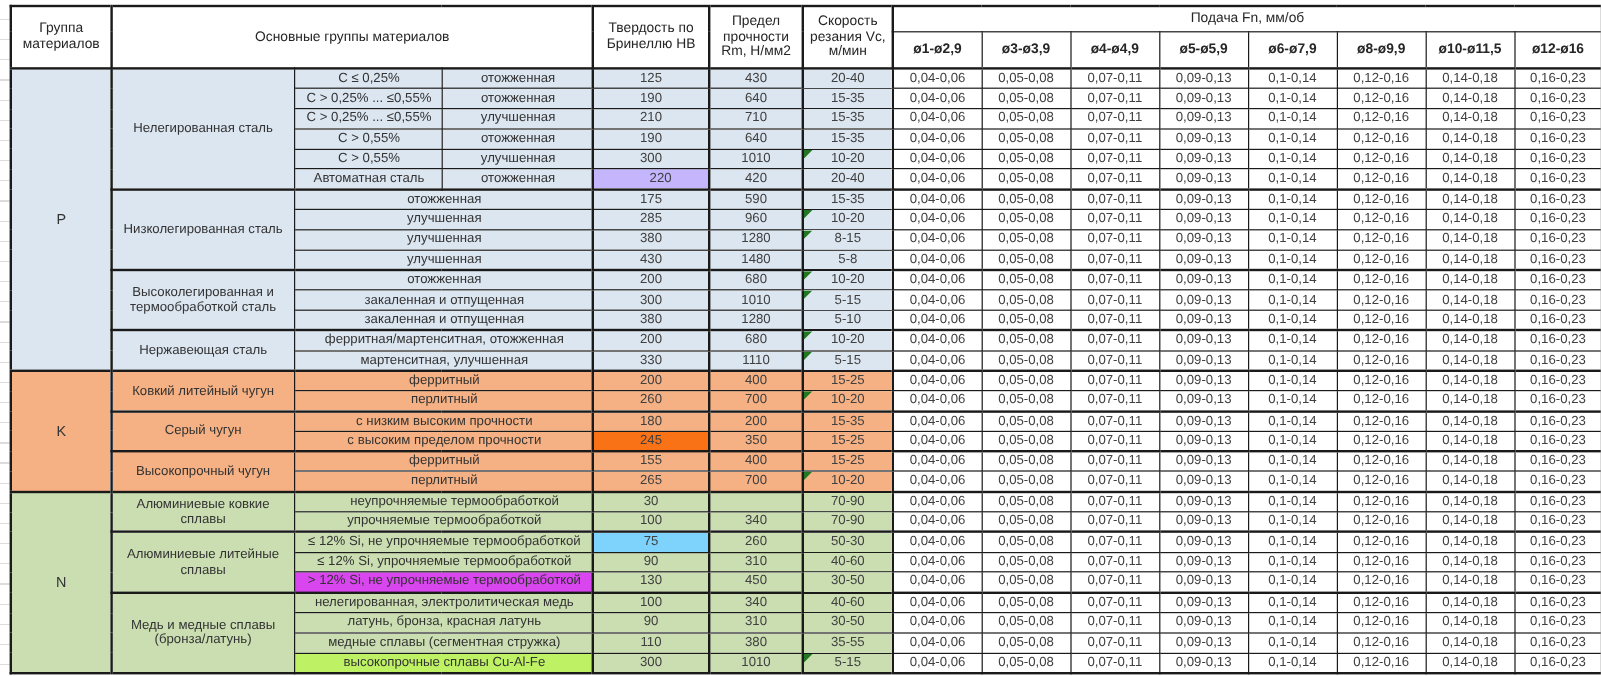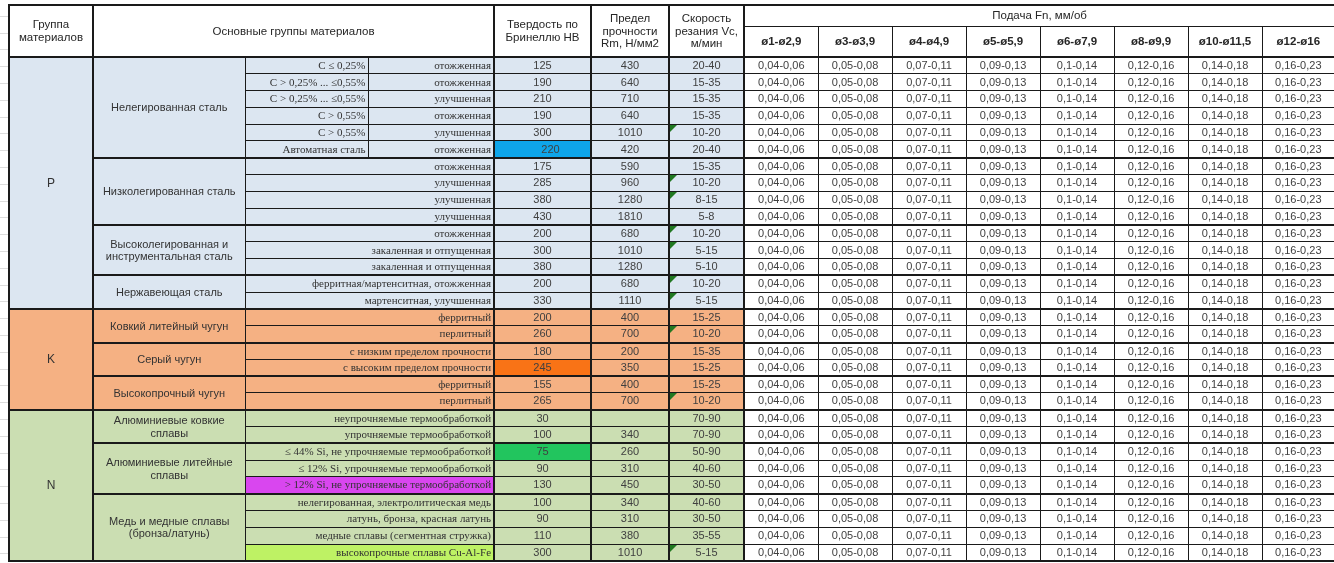--- a/index.html
+++ b/index.html
@@ -19,21 +19,21 @@
     background:#fff;font-weight:normal;color:#262626;
     font-size:11.5px;line-height:1.12;text-align:center;vertical-align:middle;
   }
   th.diam{font-weight:bold;}
   .hrow1{height:21px;}
   .hrow2{height:31px;}
   tbody tr{height:16.8px;}
   td{
     font-size:11px;color:#404040;text-align:center;vertical-align:middle;line-height:1.02;
   }
-  td.qual{text-align:right;padding-left:4px;color:#333333;font-family:Liberation Serif, serif;}
+  td.qual{text-align:center;padding-left:4px;color:#333333;}
   td.family{color:#333333;line-height:1.1;}
   td.group-code{font-size:12px;color:#333333;}
   td.feed{background:#ffffff;}
   tr.fam-start td{border-top-width:2px;}
   .br2{border-right-width:2px;}
   .hdr-bot{border-bottom-width:2px;}
   td.vc{position:relative;}
   .tri{
     position:absolute;left:0;top:0;width:0;height:0;
     border-top:7px solid #217821;border-right:7px solid transparent;
@@ -154,21 +154,21 @@
         <td class="feed">0,07-0,11</td>
         <td class="feed">0,09-0,13</td>
         <td class="feed">0,1-0,14</td>
         <td class="feed">0,12-0,16</td>
         <td class="feed">0,14-0,18</td>
         <td class="feed">0,16-0,23</td>
       </tr>
       <tr>
         <td class="qual" style="background: rgb(220, 230, 241);">Автоматная сталь</td>
         <td class="qual br2" style="background: rgb(220, 230, 241);">отожженная</td>
-        <td class="br2" style="background: #0ea5e9; padding-left: 18px;">220</td>
+        <td class="br2" style="background: #c4b5fd; padding-left: 18px;">220</td>
         <td class="br2" style="background: rgb(220, 230, 241);">420</td>
         <td class="vc br2" style="background: rgb(220, 230, 241);">20-40</td>
         <td class="feed">0,04-0,06</td>
         <td class="feed">0,05-0,08</td>
         <td class="feed">0,07-0,11</td>
         <td class="feed">0,09-0,13</td>
         <td class="feed">0,1-0,14</td>
         <td class="feed">0,12-0,16</td>
         <td class="feed">0,14-0,18</td>
         <td class="feed">0,16-0,23</td>
@@ -212,33 +212,33 @@
         <td class="feed">0,07-0,11</td>
         <td class="feed">0,09-0,13</td>
         <td class="feed">0,1-0,14</td>
         <td class="feed">0,12-0,16</td>
         <td class="feed">0,14-0,18</td>
         <td class="feed">0,16-0,23</td>
       </tr>
       <tr>
         <td class="qual br2" colspan="2" style="background: rgb(220, 230, 241);">улучшенная</td>
         <td class="br2" style="background: rgb(220, 230, 241);">430</td>
-        <td class="br2" style="background: rgb(220, 230, 241);">1810</td>
+        <td class="br2" style="background: rgb(220, 230, 241);">1480</td>
         <td class="vc br2" style="background: rgb(220, 230, 241);">5-8</td>
         <td class="feed">0,04-0,06</td>
         <td class="feed">0,05-0,08</td>
         <td class="feed">0,07-0,11</td>
         <td class="feed">0,09-0,13</td>
         <td class="feed">0,1-0,14</td>
         <td class="feed">0,12-0,16</td>
         <td class="feed">0,14-0,18</td>
         <td class="feed">0,16-0,23</td>
       </tr>
       <tr class="fam-start">
-        <td class="family" rowspan="3" style="background: rgb(220, 230, 241);">Высоколегированная и инструментальная сталь</td>
+        <td class="family" rowspan="3" style="background: rgb(220, 230, 241);">Высоколегированная и термообработкой сталь</td>
         <td class="qual br2" colspan="2" style="background: rgb(220, 230, 241);">отожженная</td>
         <td class="br2" style="background: rgb(220, 230, 241);">200</td>
         <td class="br2" style="background: rgb(220, 230, 241);">680</td>
         <td class="vc br2" style="background: rgb(220, 230, 241);">10-20<span class="tri"></span></td>
         <td class="feed">0,04-0,06</td>
         <td class="feed">0,05-0,08</td>
         <td class="feed">0,07-0,11</td>
         <td class="feed">0,09-0,13</td>
         <td class="feed">0,1-0,14</td>
         <td class="feed">0,12-0,16</td>
@@ -327,21 +327,21 @@
         <td class="feed">0,05-0,08</td>
         <td class="feed">0,07-0,11</td>
         <td class="feed">0,09-0,13</td>
         <td class="feed">0,1-0,14</td>
         <td class="feed">0,12-0,16</td>
         <td class="feed">0,14-0,18</td>
         <td class="feed">0,16-0,23</td>
       </tr>
       <tr class="fam-start">
         <td class="family" rowspan="2" style="background: rgb(245, 177, 131);">Серый чугун</td>
-        <td class="qual br2" colspan="2" style="background: rgb(245, 177, 131);">с низким пределом прочности</td>
+        <td class="qual br2" colspan="2" style="background: rgb(245, 177, 131);">с низким высоким прочности</td>
         <td class="br2" style="background: rgb(245, 177, 131);">180</td>
         <td class="br2" style="background: rgb(245, 177, 131);">200</td>
         <td class="vc br2" style="background: rgb(245, 177, 131);">15-35</td>
         <td class="feed">0,04-0,06</td>
         <td class="feed">0,05-0,08</td>
         <td class="feed">0,07-0,11</td>
         <td class="feed">0,09-0,13</td>
         <td class="feed">0,1-0,14</td>
         <td class="feed">0,12-0,16</td>
         <td class="feed">0,14-0,18</td>
@@ -415,24 +415,24 @@
         <td class="feed">0,05-0,08</td>
         <td class="feed">0,07-0,11</td>
         <td class="feed">0,09-0,13</td>
         <td class="feed">0,1-0,14</td>
         <td class="feed">0,12-0,16</td>
         <td class="feed">0,14-0,18</td>
         <td class="feed">0,16-0,23</td>
       </tr>
       <tr class="fam-start">
         <td class="family" rowspan="3" style="background: rgb(203, 222, 178);">Алюминиевые литейные сплавы</td>
-        <td class="qual br2" colspan="2" style="background: rgb(203, 222, 178);">≤ 44% Si, не упрочняемые термообработкой</td>
-        <td class="br2" style="background: #22c55e;">75</td>
+        <td class="qual br2" colspan="2" style="background: rgb(203, 222, 178);">≤ 12% Si, не упрочняемые термообработкой</td>
+        <td class="br2" style="background: #7dd3fc;">75</td>
         <td class="br2" style="background: rgb(203, 222, 178);">260</td>
-        <td class="vc br2" style="background: rgb(203, 222, 178);">50-90</td>
+        <td class="vc br2" style="background: rgb(203, 222, 178);">50-30</td>
         <td class="feed">0,04-0,06</td>
         <td class="feed">0,05-0,08</td>
         <td class="feed">0,07-0,11</td>
         <td class="feed">0,09-0,13</td>
         <td class="feed">0,1-0,14</td>
         <td class="feed">0,12-0,16</td>
         <td class="feed">0,14-0,18</td>
         <td class="feed">0,16-0,23</td>
       </tr>
       <tr>

